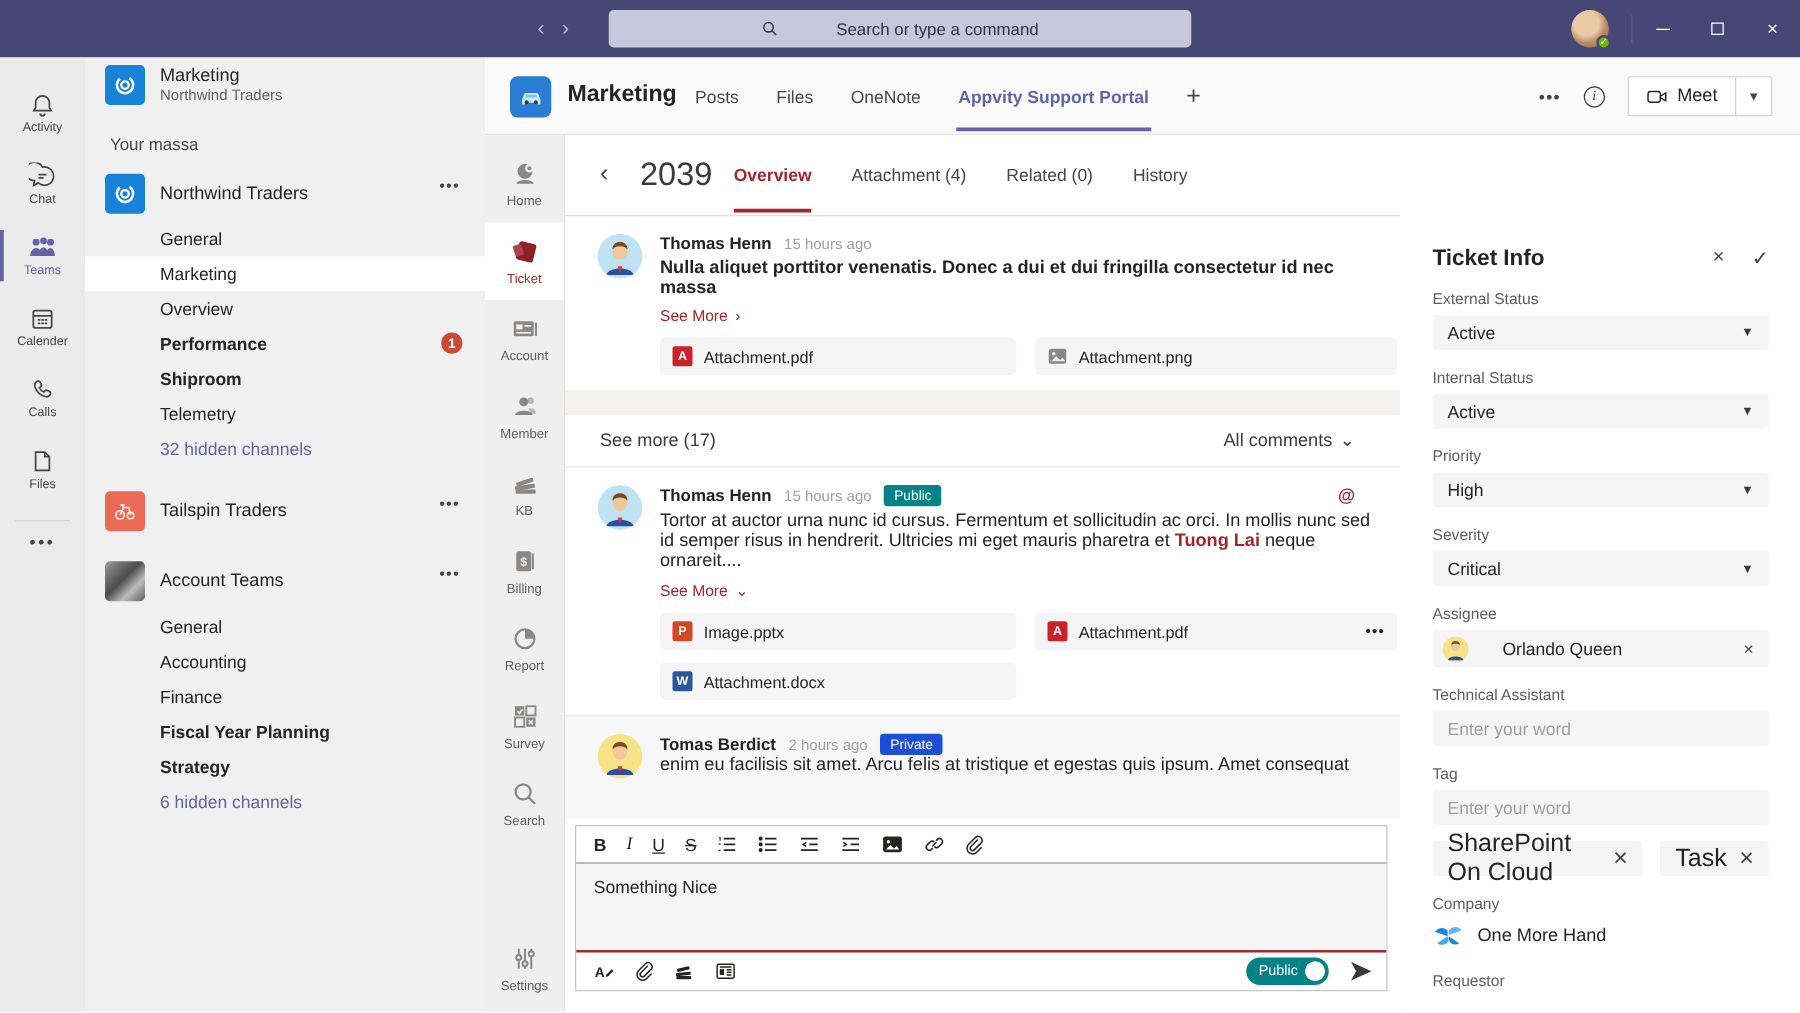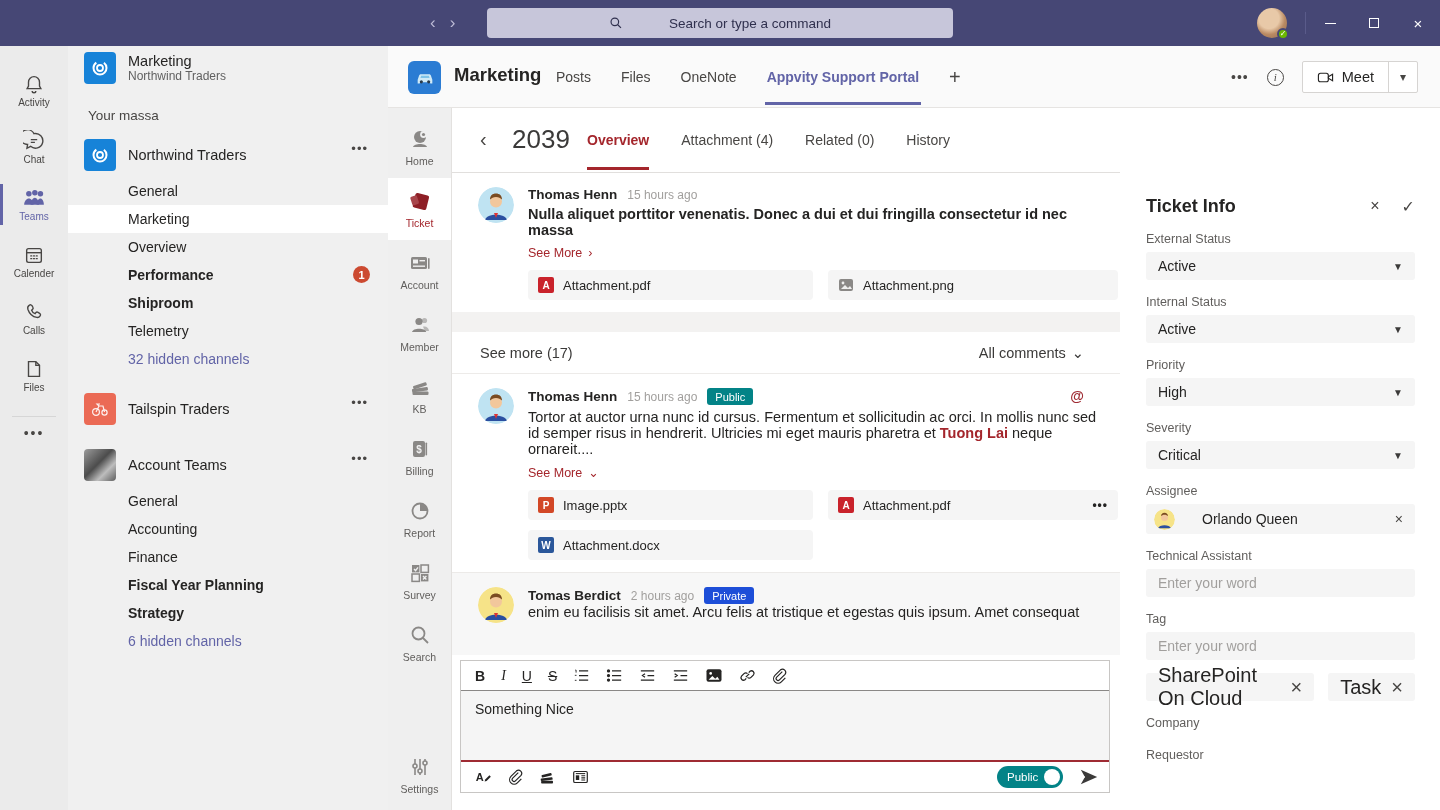--- a/index.html
+++ b/index.html
@@ -687,18 +687,27 @@
           <span>SharePoint On Cloud</span>
           <span class="x">×</span>
         </div>
         <div class="tag-chip">
           <span>Task</span>
           <span class="x">×</span>
         </div>
       </div>
 
       <div class="ip-label">Company</div>
+      <div class="company-row">
+        <svg width="26" height="22" viewBox="0 0 28 24">
+            <path d="M13 12L2 8c3-4 8-4 11-1z" fill="#1b86d8"></path>
+            <path d="M13 12L4 18c4 3 9 1 10-3z" fill="#3fa9f5"></path>
+            <path d="M14 11l11-4c-2-4-8-4-11 0z" fill="#5db7f0"></path>
+            <path d="M14 12l9 6c-4 3-9 0-9-4z" fill="#1b86d8"></path>
+          </svg>
+        <span>One More Hand</span>
+      </div>
 
       <div class="ip-label" style="margin-top:18px;">Requestor</div>
     </div>
   </aside>
 
 </div>
 
 </body></html>

